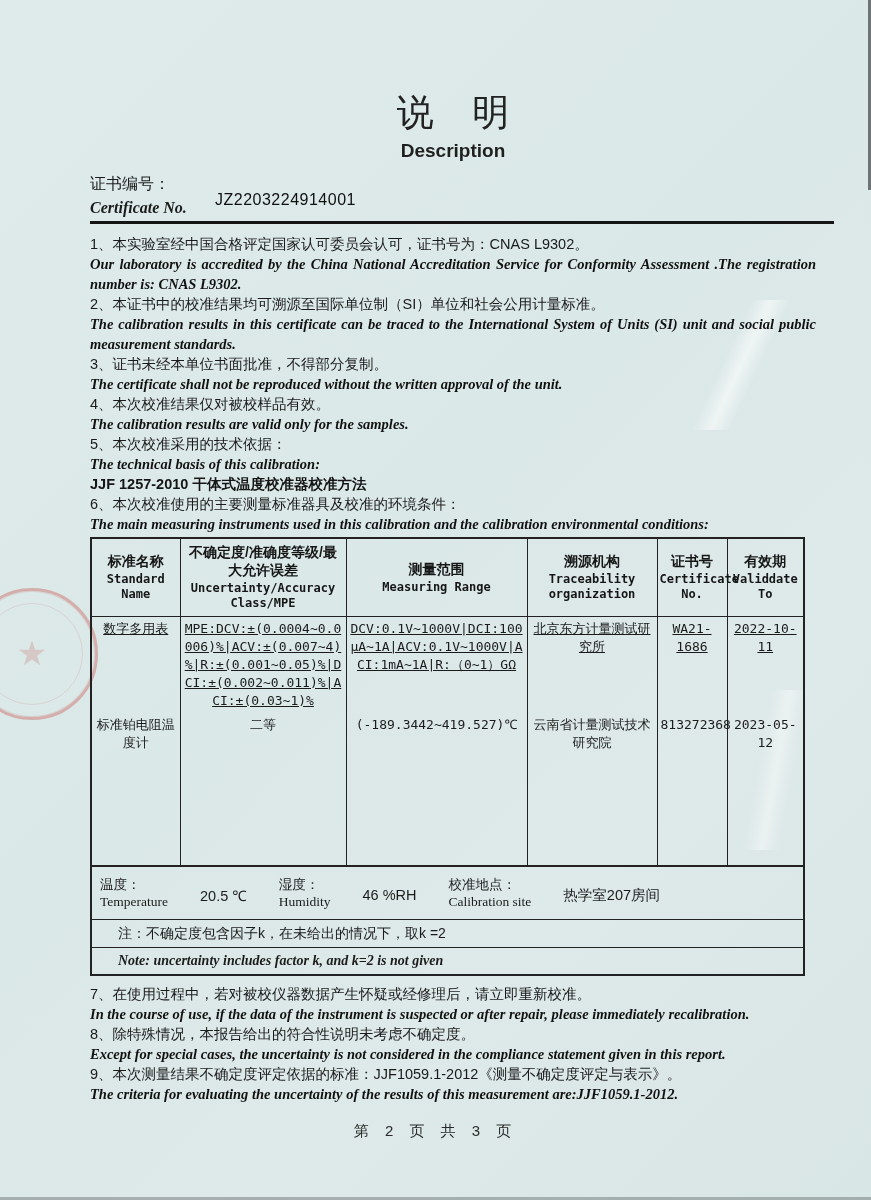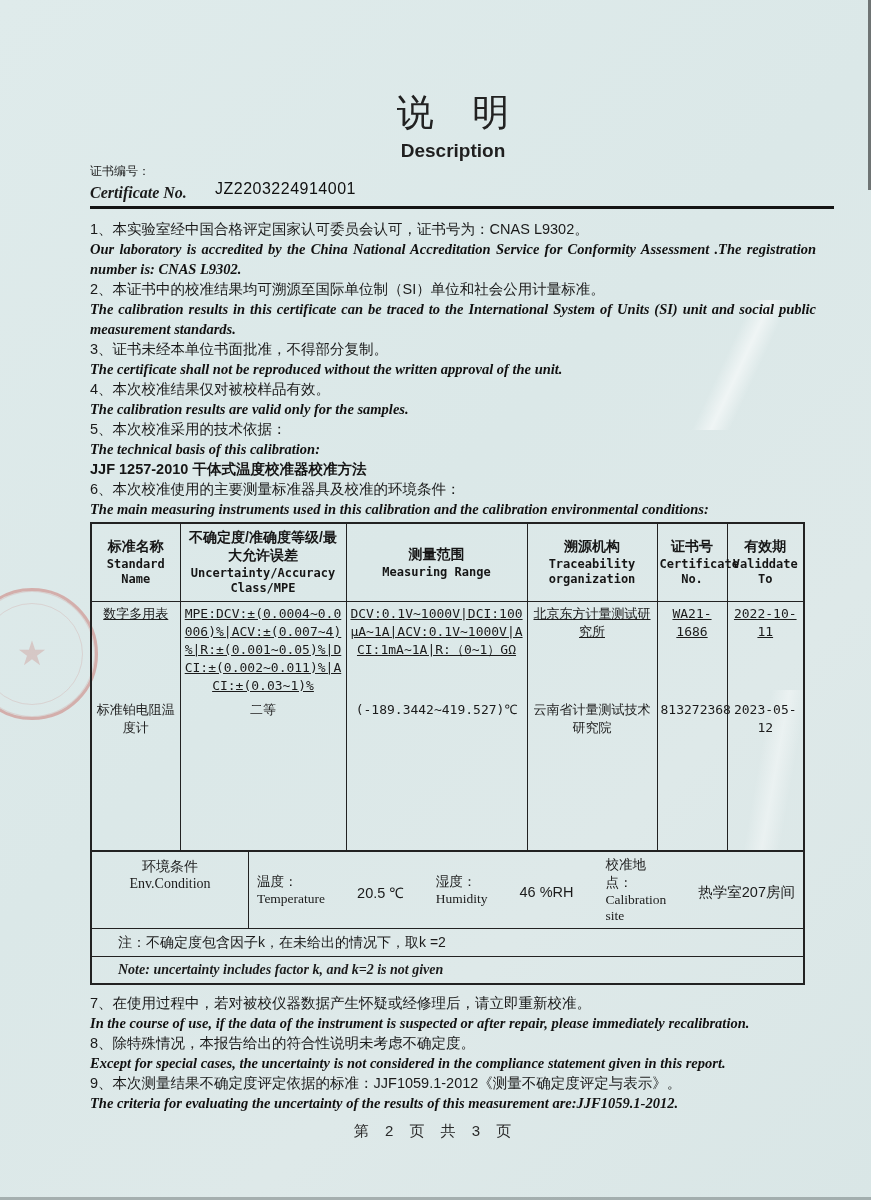--- a/index.html
+++ b/index.html
@@ -19,21 +19,21 @@
     background:linear-gradient(100deg,transparent 44%,rgba(255,255,255,.4) 52%,transparent 60%);}
   .edge-right{position:absolute;top:0;right:0;width:3px;height:190px;background:rgba(20,20,20,.55);}
   .edge-bottom{position:absolute;left:0;bottom:0;width:100%;height:3px;background:rgba(60,70,70,.35);}
 
   .content{position:absolute;left:90px;top:88px;width:726px;}
 
   .title-cn{text-align:center;font-size:37px;letter-spacing:14px;font-weight:500;color:#222;margin:0 0 2px 0;padding-left:14px;}
   .title-en{text-align:center;font-size:19px;font-weight:bold;color:#1f1f1f;margin:0 0 0 0;}
 
   .cert-block{position:relative;border-bottom:3px solid #151515;width:744px;padding-bottom:4px;margin-bottom:10px;}
-  .cert-label-cn{font-size:12px;margin:1px 0 4px 0;}
+  .cert-label-cn{font-size:16px;margin:12px 0 4px 0;}
   .cert-label-en{font-family:"Liberation Serif",serif;font-style:italic;font-weight:bold;font-size:16px;margin:0;}
   .cert-number{position:absolute;left:125px;top:17px;font-size:16px;letter-spacing:.5px;color:#101010;}
 
   .clause{margin:0;}
   .clause .cn{font-size:14.5px;line-height:20px;margin:0;color:#1a1a1a;}
   .clause .en{font-family:"Liberation Serif",serif;font-style:italic;font-weight:bold;
     font-size:14.5px;line-height:20px;margin:0;text-align:justify;color:#111;}
   .clause .extra{font-size:14.5px;font-weight:bold;line-height:20px;margin:0;color:#151515;}
 
   
@@ -184,24 +184,20 @@
             <td>二等</td>
             <td class="mono">(-189.3442~419.527)℃</td>
             <td>云南省计量测试技术研究院</td>
             <td class="serifnum">813272368</td>
             <td class="serifnum">2023-05-12</td>
           </tr>
         </tbody>
       </table>
 
       <div class="env-row">
-        <div class="env-label">
-          <p class="cn">环境条件</p>
-          <p class="en">Env.Condition</p>
-        </div>
         <div class="env-rest">
           <div class="env-pair">
             <p class="cn">温度：</p>
             <p class="en">Temperature</p>
           </div>
           <div class="env-val">20.5 ℃</div>
           <div class="env-pair">
             <p class="cn">湿度：</p>
             <p class="en">Humidity</p>
           </div>

